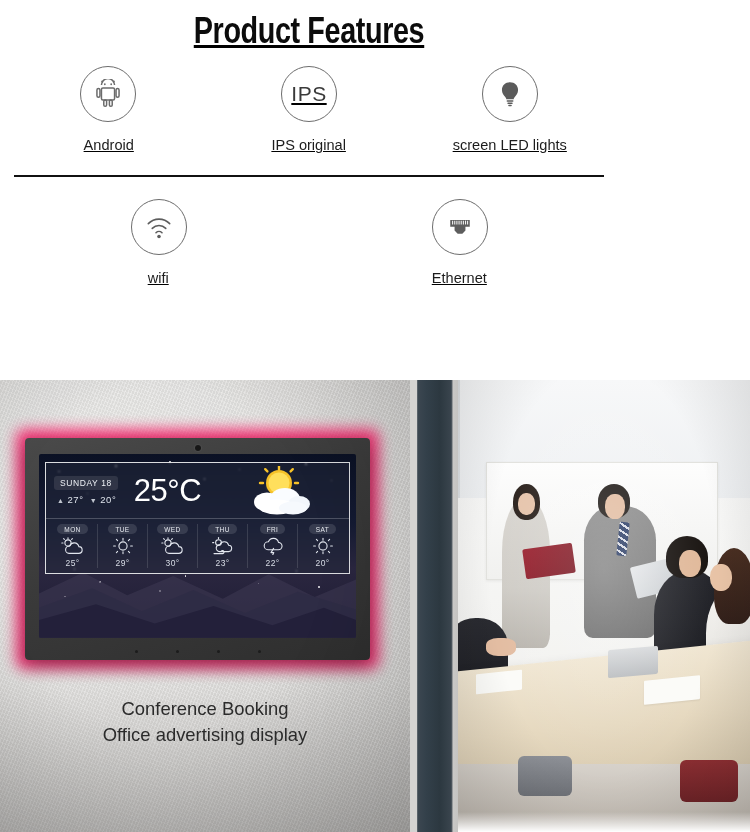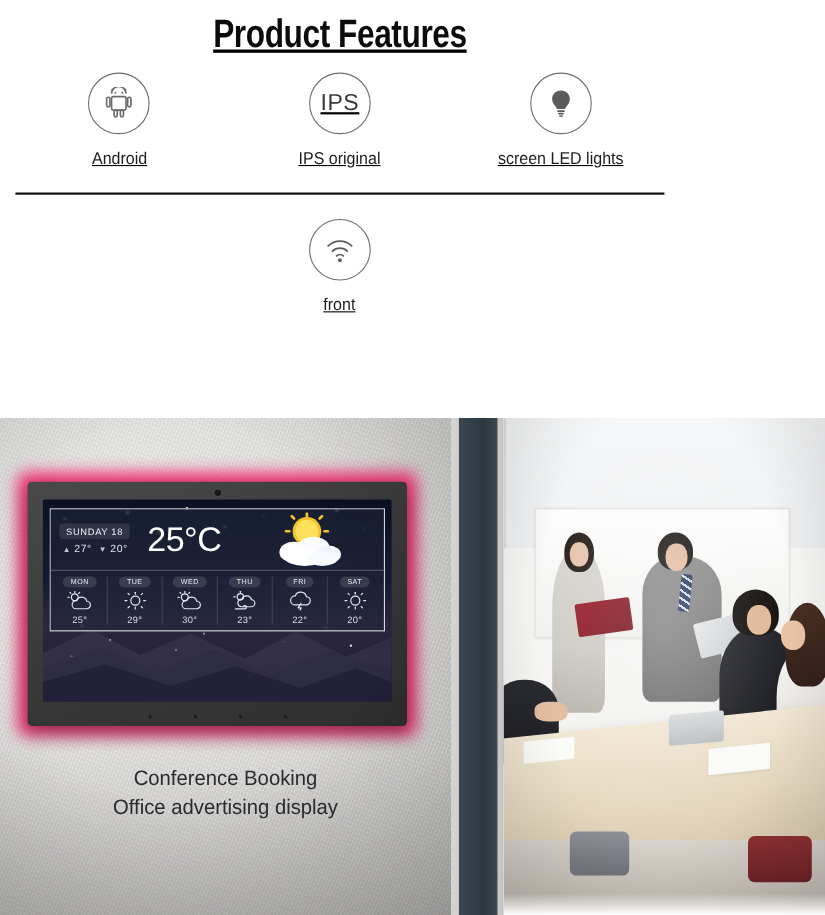--- a/index.html
+++ b/index.html
@@ -319,23 +319,41 @@
         <div class="icon-circle">
           <svg width="30" height="30" viewBox="0 0 32 32">
             <g fill="none" stroke="#5d5d5d" stroke-width="1.7" stroke-linecap="round">
               <path d="M4.6 12.4A16 16 0 0 1 27.4 12.4"></path>
               <path d="M8.8 17.4a10.2 10.2 0 0 1 14.4 0"></path>
               <path d="M12.8 22.1a4.6 4.6 0 0 1 6.4 0"></path>
             </g>
             <circle cx="16" cy="26.2" r="1.9" fill="#5d5d5d"></circle>
           </svg>
         </div>
-        <div class="flabel">front</div>
+        <div class="flabel">wifi</div>
       </div>
 
+      <div class="fitem">
+        <div class="icon-circle">
+          <svg width="30" height="30" viewBox="0 0 32 32">
+            <path d="M5.6 8.4h20.8v7.2l-4.6 0v4.1l-3.3 3.4h-5l-3.3-3.4v-4.1l-4.6 0z" fill="#5d5d5d"></path>
+            <g stroke="#f2f2f2" stroke-width="1.15">
+              <line x1="8.1" y1="9.2" x2="8.1" y2="13.3"></line>
+              <line x1="10.4" y1="9.2" x2="10.4" y2="13.3"></line>
+              <line x1="12.7" y1="9.2" x2="12.7" y2="13.3"></line>
+              <line x1="15" y1="9.2" x2="15" y2="13.3"></line>
+              <line x1="17.3" y1="9.2" x2="17.3" y2="13.3"></line>
+              <line x1="19.6" y1="9.2" x2="19.6" y2="13.3"></line>
+              <line x1="21.9" y1="9.2" x2="21.9" y2="13.3"></line>
+              <line x1="24.1" y1="9.2" x2="24.1" y2="13.3"></line>
+            </g>
+          </svg>
+        </div>
+        <div class="flabel">Ethernet</div>
+      </div>
 
 
 
     </div>
   </div>
 
   <div class="photos">
 
     <div class="photo-left">
       <div class="wall-texture"></div>

